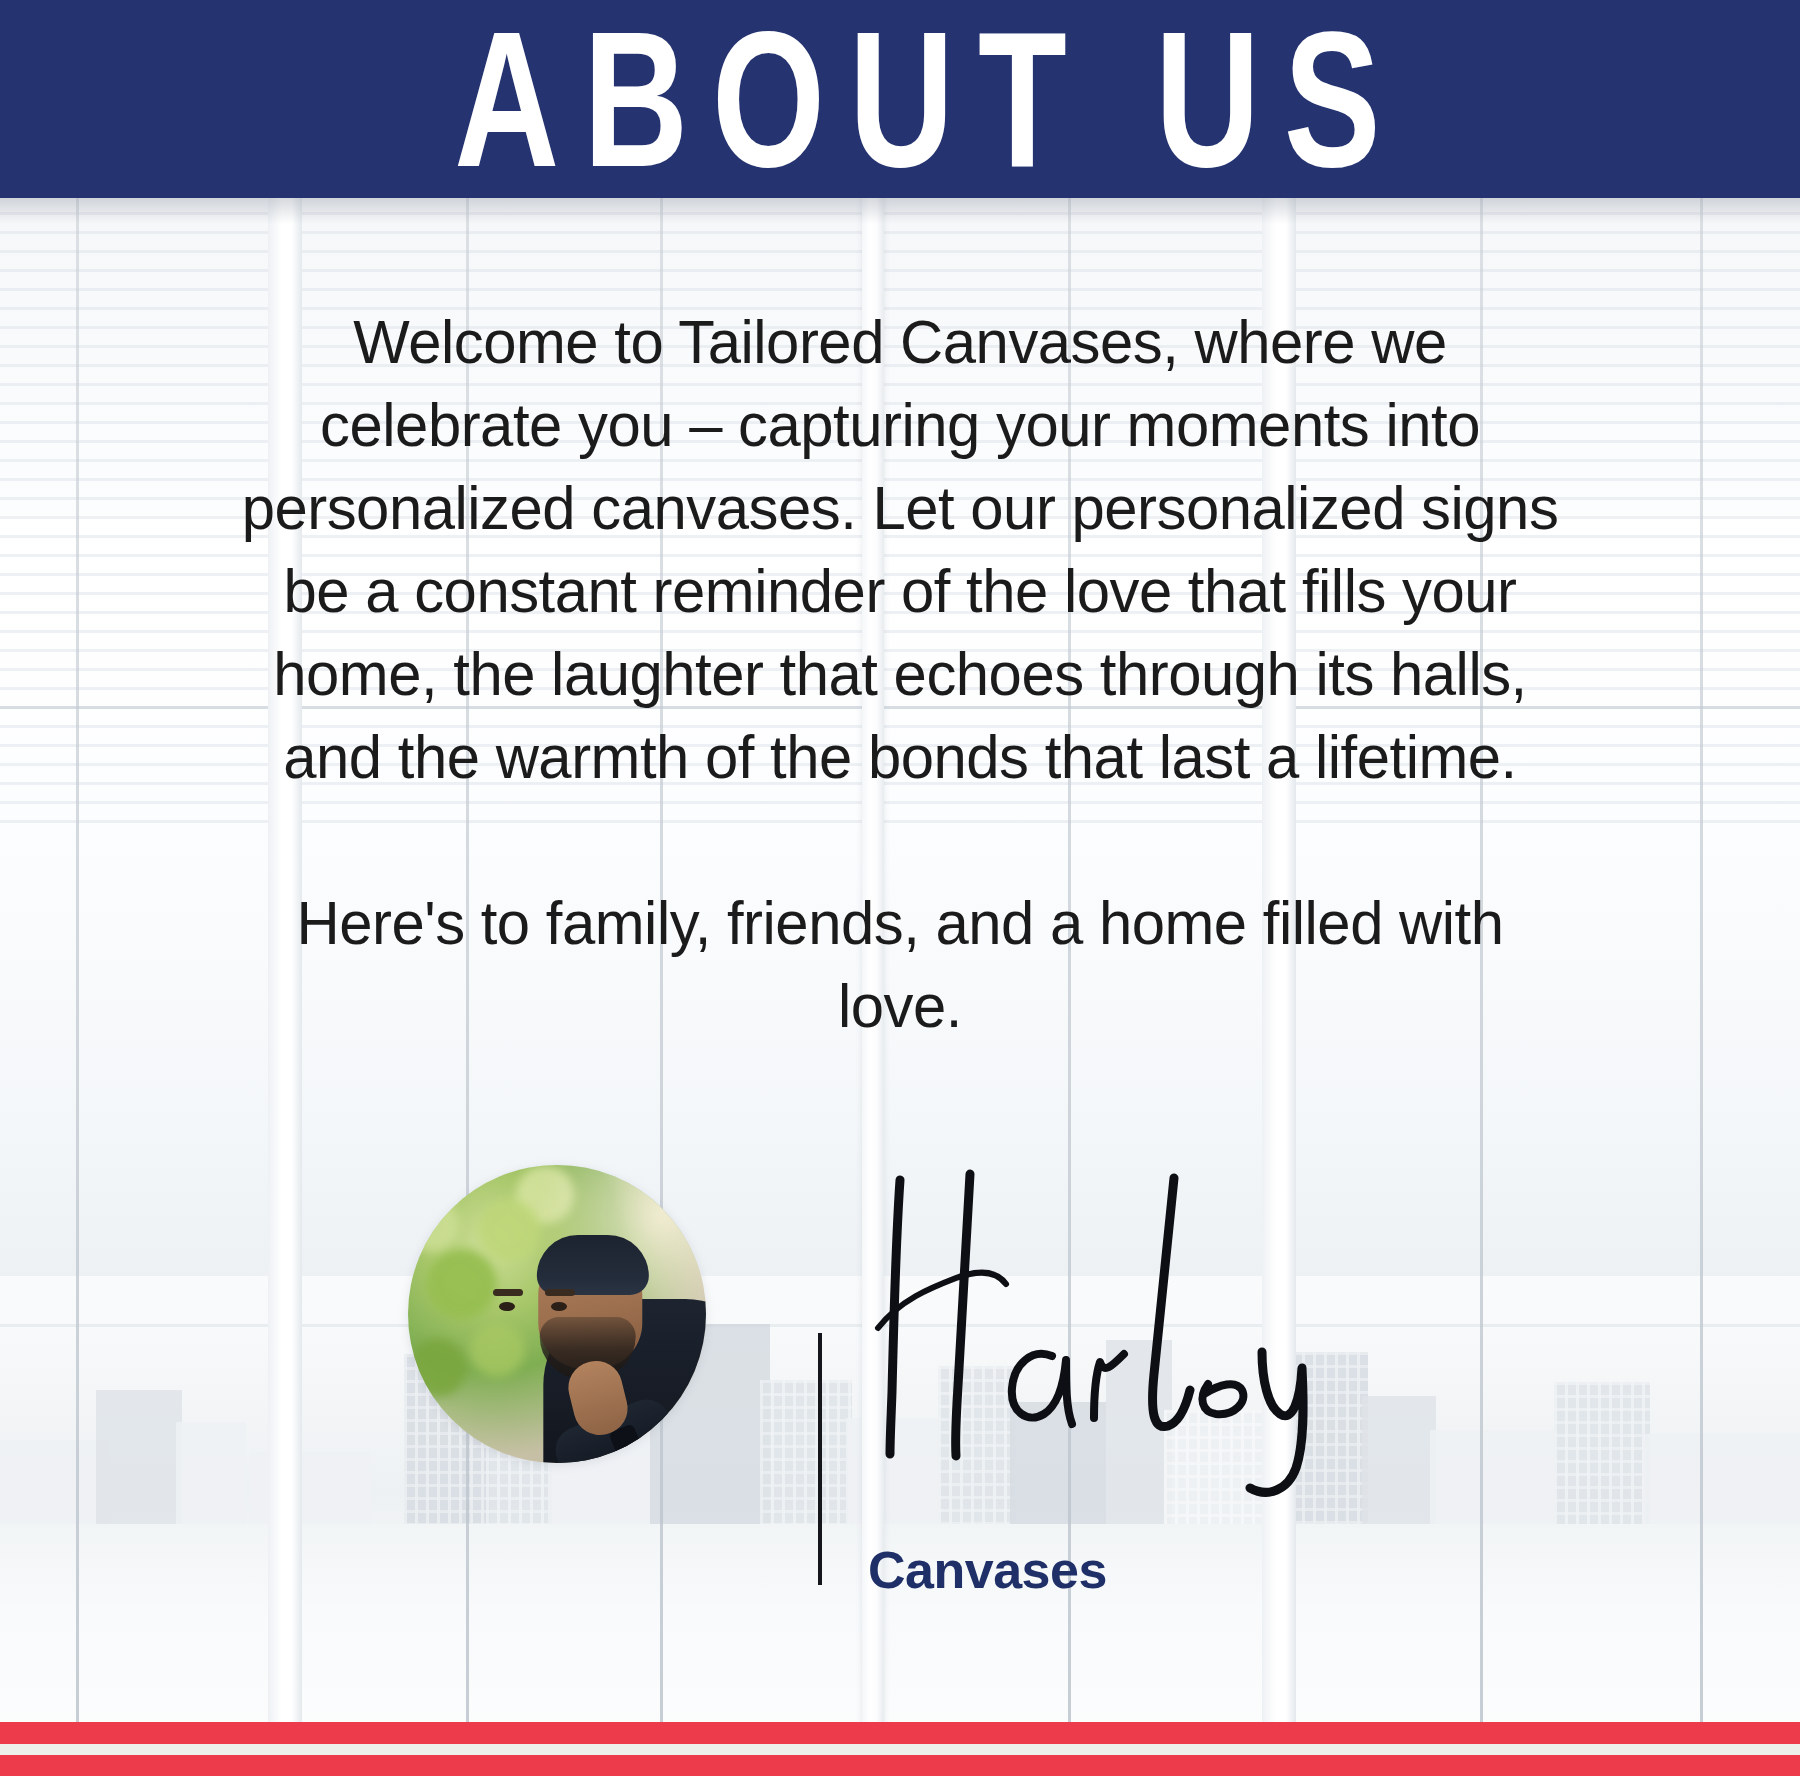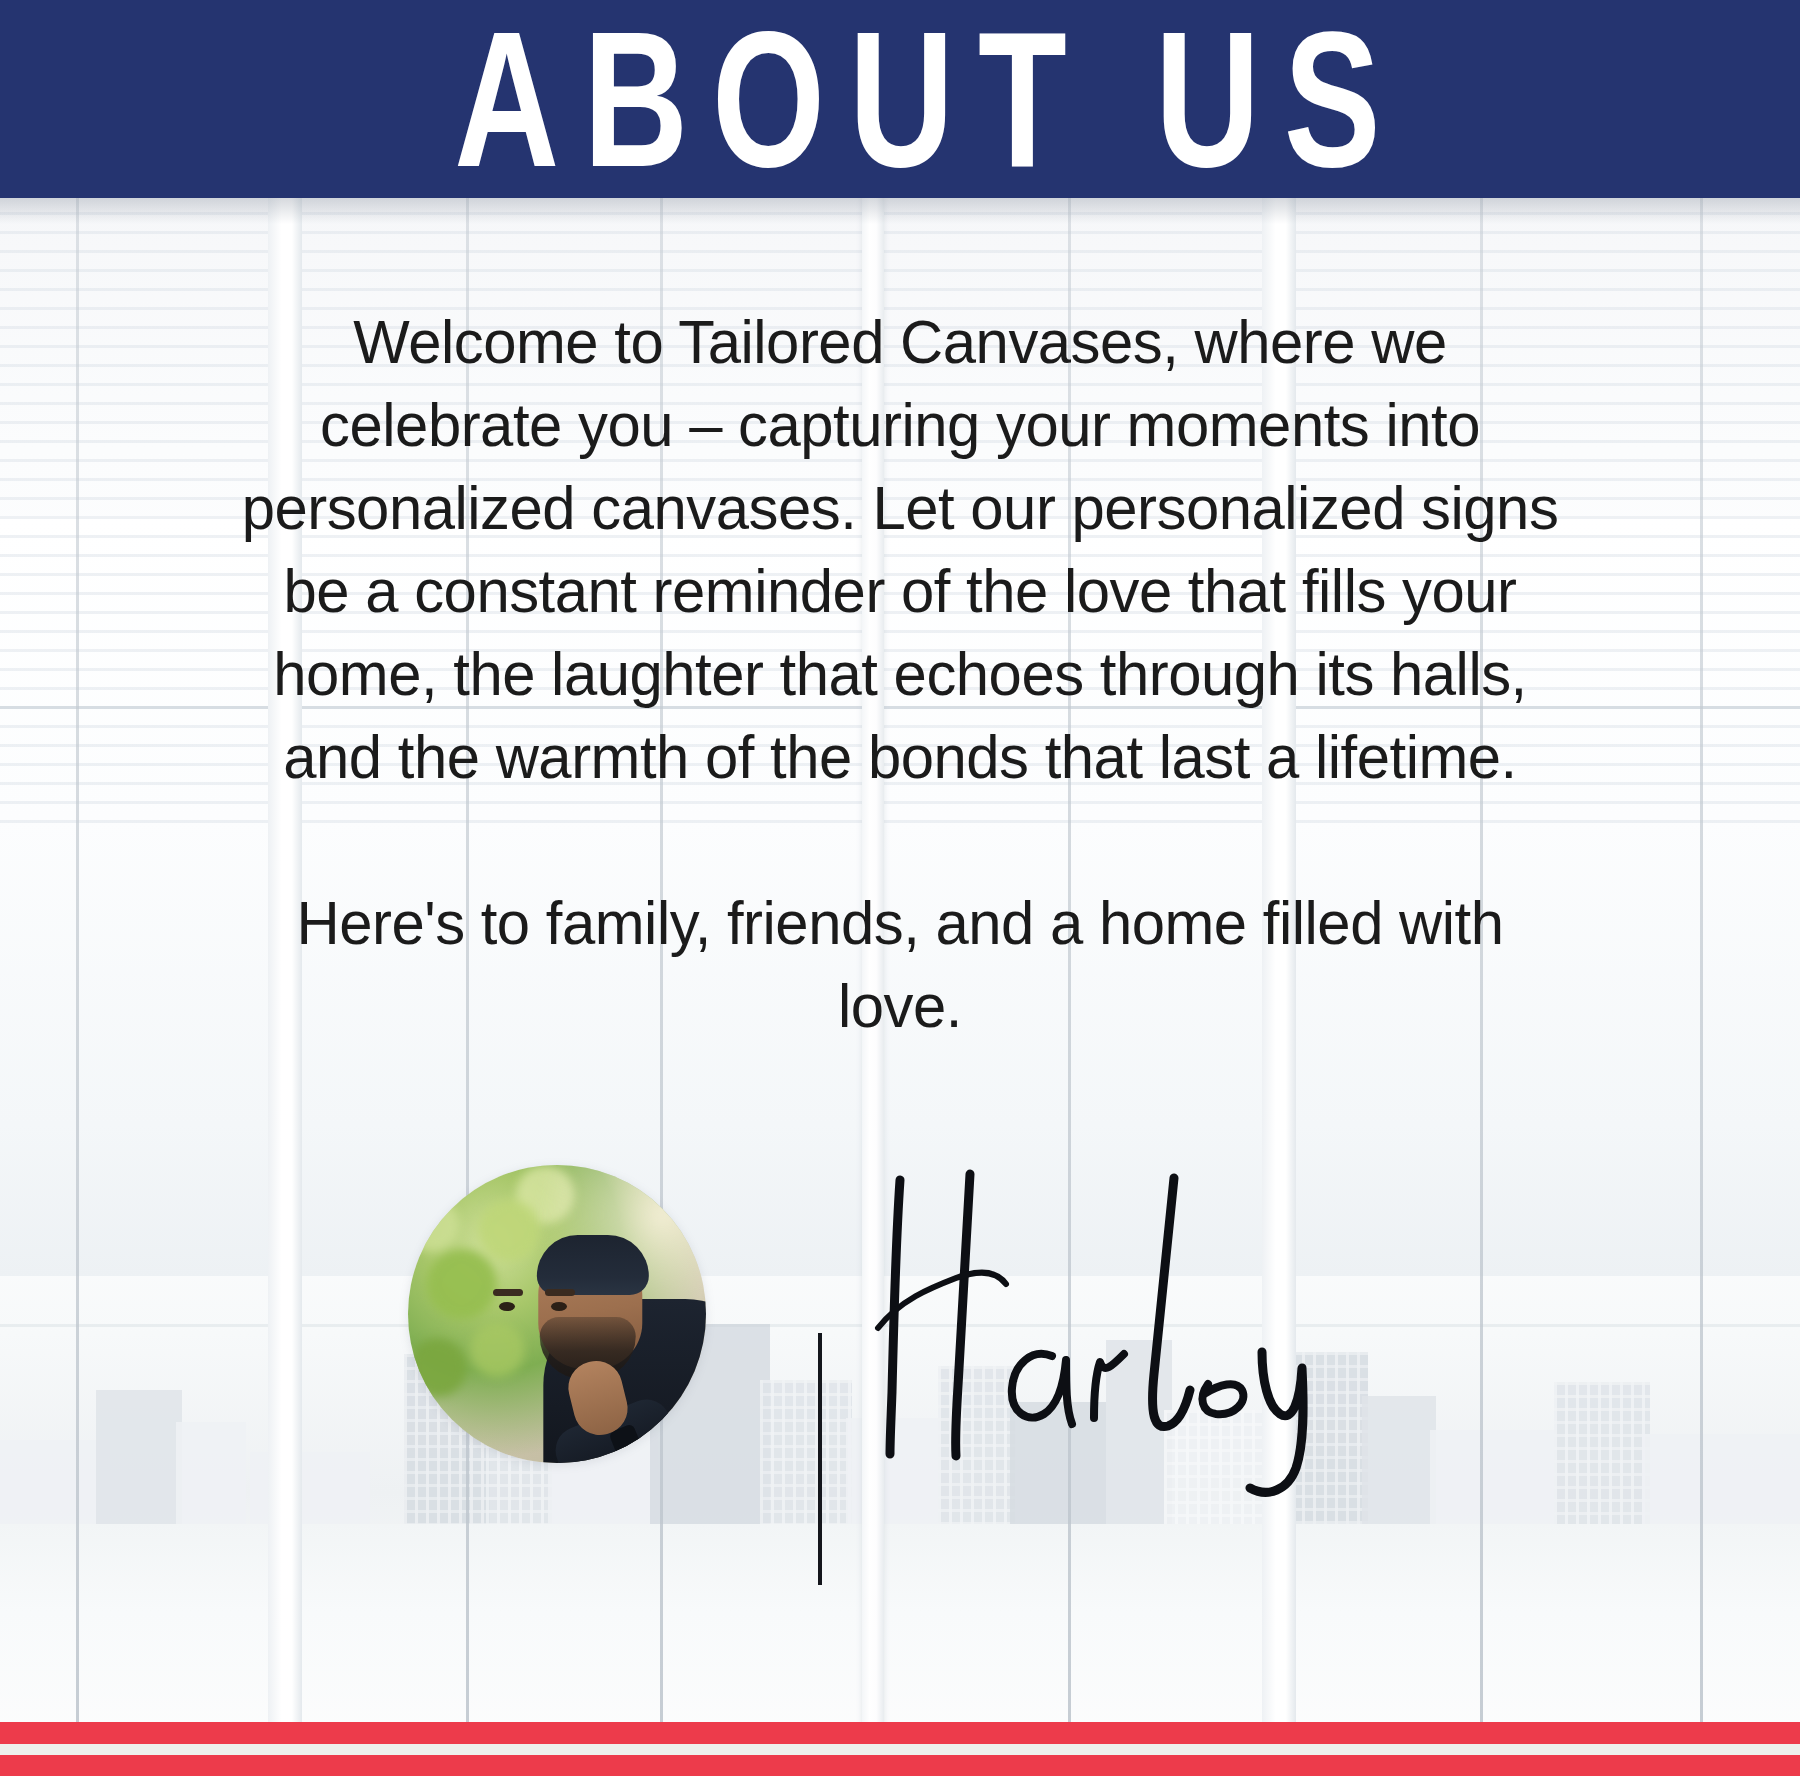--- a/index.html
+++ b/index.html
@@ -381,19 +381,20 @@
 
         <path d="M366 226 C382 216, 398 212, 404 222 C410 234, 396 248, 378 246 C364 244, 360 230, 370 216" stroke-width="8"></path>
 
         <path d="M424 184 C424 212, 430 238, 442 246 C454 254, 462 234, 464 200
                  C466 240, 466 276, 458 300 C450 322, 430 330, 412 320" stroke-width="9"></path>
       </g>
     </svg>
   </div>
 
   <div class="founder-caption">
+    <div>Canvases</div>
   </div>
 
   <div class="stripe stripe-1"></div>
   <div class="stripe stripe-gap"></div>
   <div class="stripe stripe-2"></div>
 
 </div>
 
 </body></html>

